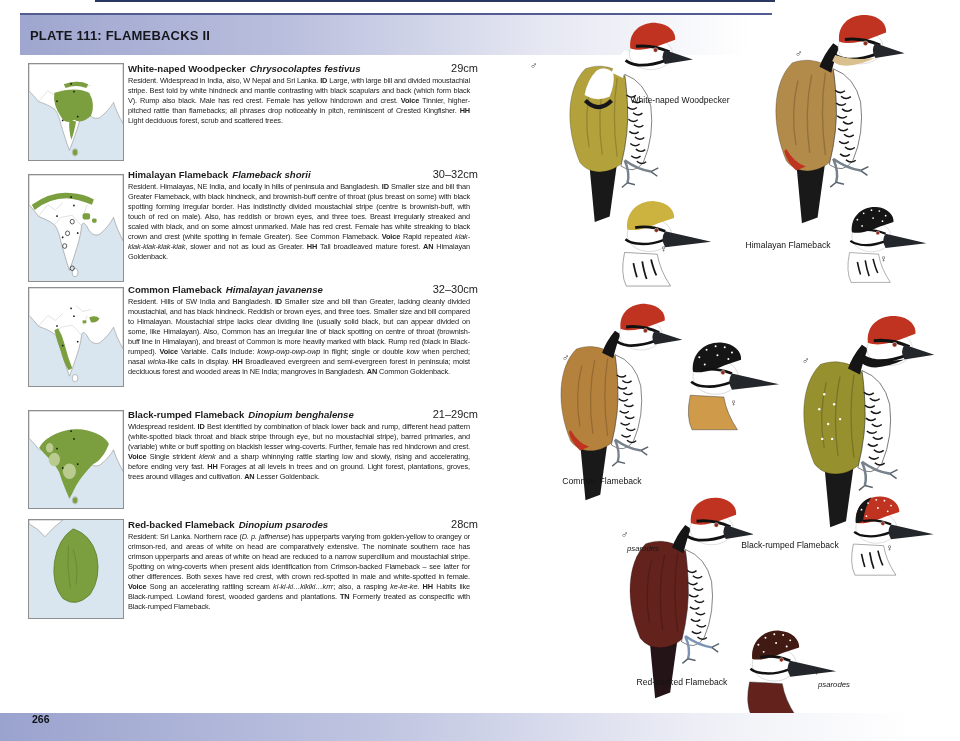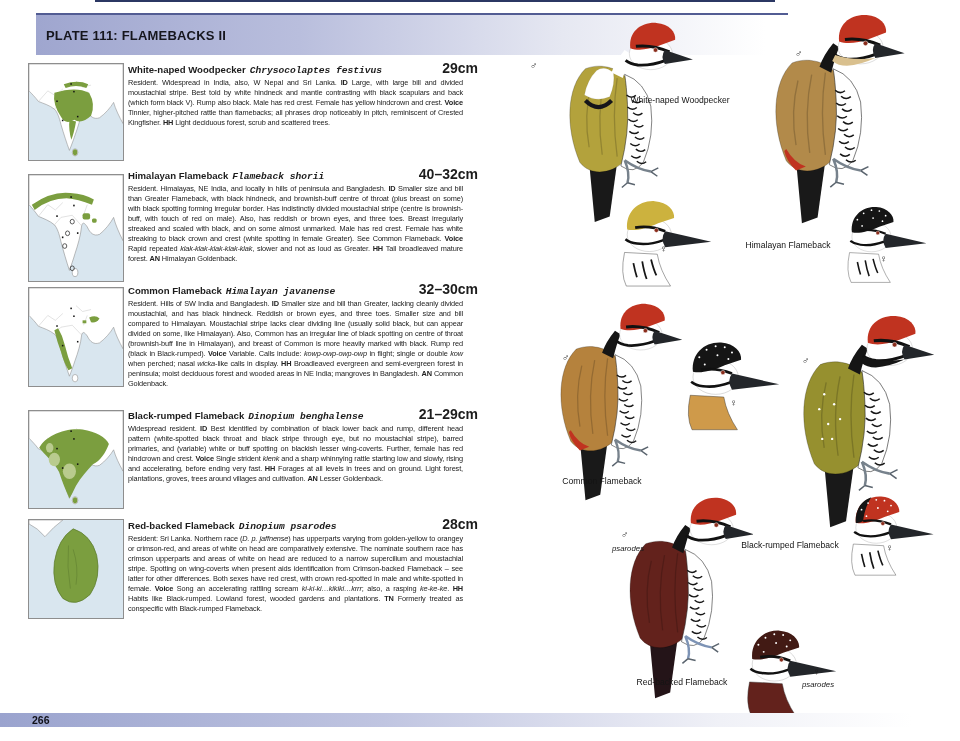--- a/index.html
+++ b/index.html
@@ -1,45 +1,45 @@
 <!DOCTYPE html>
 <html><head>
 <meta charset="utf-8">
 <style>
   html,body{margin:0;padding:0;background:#e8e8e8;}
   .page{position:relative;width:960px;height:741px;background:#ffffff;overflow:hidden;
         font-family:"Liberation Sans", sans-serif;color:#1c1c1c;}
   
   .toprule{position:absolute;left:95px;top:0;width:680px;height:2px;background:#2b3763;}
   
-  .header{position:absolute;left:36px;top:13px;width:752px;height:40px;
+  .header{position:absolute;left:20px;top:13px;width:752px;height:40px;
           background:linear-gradient(to right,#9fa6cf 0%,#b9bedd 35%,#e6e8f2 70%,#ffffff 97%);
           border-top:2px solid #525c93;display:flex;align-items:center;}
   .header .title{font-size:13px;font-weight:bold;letter-spacing:.2px;padding-left:10px;color:#16161d;}
   
   .species{position:absolute;left:128px;width:350px;}
   .heading{display:flex;align-items:baseline;font-size:9.6px;font-weight:bold;line-height:12px;}
-  .heading .sn{font-style:italic;margin-left:4px;font-family:Liberation Mono, monospace;}
-  .heading .size{margin-left:auto;font-weight:700;font-size:14px;}
-  .account{margin:1px 15px 0 0;font-size:7.35px;line-height:10px;text-align:justify;
+  .heading .sn{font-style:italic;margin-left:4px;}
+  .heading .size{margin-left:auto;font-weight:400;font-size:11px;}
+  .account{margin:1px 8px 0 0;font-size:7.35px;line-height:10px;text-align:justify;
            letter-spacing:-0.12px;color:#222;}
   .account b{font-weight:bold;}
   .account i{font-style:italic;}
   
   .map{position:absolute;left:28px;width:94px;border:1px solid #8e8e8e;background:#d9e6ef;}
   
   .fig{position:absolute;}
   .fig svg{display:block;width:100%;height:100%;}
   .plabel{position:absolute;font-size:8.6px;line-height:1.25;text-align:center;color:#141414;}
   .sexmark{position:absolute;font-size:10px;color:#1a1a1a;}
-  .race{position:absolute;font-size:7.8px;font-style:italic;text-align:center;color:#1a1a1a;}
-  
-  .footer{position:absolute;left:0;top:713px;width:960px;height:14px;
+  .race{position:absolute;font-size:7.8px;font-style:italic;text-align:right;color:#1a1a1a;}
+  
+  .footer{position:absolute;left:0;top:713px;width:960px;height:28px;
           background:linear-gradient(to right,#9aa3ce 0%,#c0c5e1 40%,#f0f1f7 75%,#ffffff 95%);
-          display:flex;align-items:center;}
+          display:flex;}
   .footer .pageno{font-size:10.5px;font-weight:bold;margin-left:32px;color:#101018;}
 </style>
 </head>
 <body>
 
 <div class="page">
 
   <div class="toprule"></div>
 
   <div class="header">
@@ -132,21 +132,21 @@
       <span class="sn">Chrysocolaptes festivus</span>
       <span class="size">29cm</span>
     </div>
     <p class="account">Resident. Widespread in India, also, W Nepal and Sri Lanka. <b>ID</b> Large, with large bill and divided moustachial stripe. Best told by white hindneck and mantle contrasting with black scapulars and back (which form black V). Rump also black. Male has red crest. Female has yellow hindcrown and crest. <b>Voice</b> Tinnier, higher-pitched rattle than flamebacks; all phrases drop noticeably in pitch, reminiscent of Crested Kingfisher. <b>HH</b> Light deciduous forest, scrub and scattered trees.</p>
   </section>
 
   <section class="species" style="top:168px">
     <div class="heading">
       <span class="cn">Himalayan Flameback</span>
       <span class="sn">Flameback shorii</span>
-      <span class="size">40–32cm</span>
+      <span class="size">30–32cm</span>
     </div>
     <p class="account">Resident. Himalayas, NE India, and locally in hills of peninsula and Bangladesh. <b>ID</b> Smaller size and bill than Greater Flameback, with black hindneck, and brownish-buff centre of throat (plus breast on some) with black spotting forming irregular border. Has indistinctly divided moustachial stripe (centre is brownish-buff, with touch of red on male). Also, has reddish or brown eyes, and three toes. Breast irregularly streaked and scaled with black, and on some almost unmarked. Male has red crest. Female has white streaking to black crown and crest (white spotting in female Greater). See Common Flameback. <b>Voice</b> Rapid repeated <i>klak-klak-klak-klak-klak</i>, slower and not as loud as Greater. <b>HH</b> Tall broadleaved mature forest. <b>AN</b> Himalayan Goldenback.</p>
   </section>
 
   <section class="species" style="top:283px">
     <div class="heading">
       <span class="cn">Common Flameback</span>
       <span class="sn">Himalayan javanense</span>
       <span class="size">32–30cm</span>
     </div>

